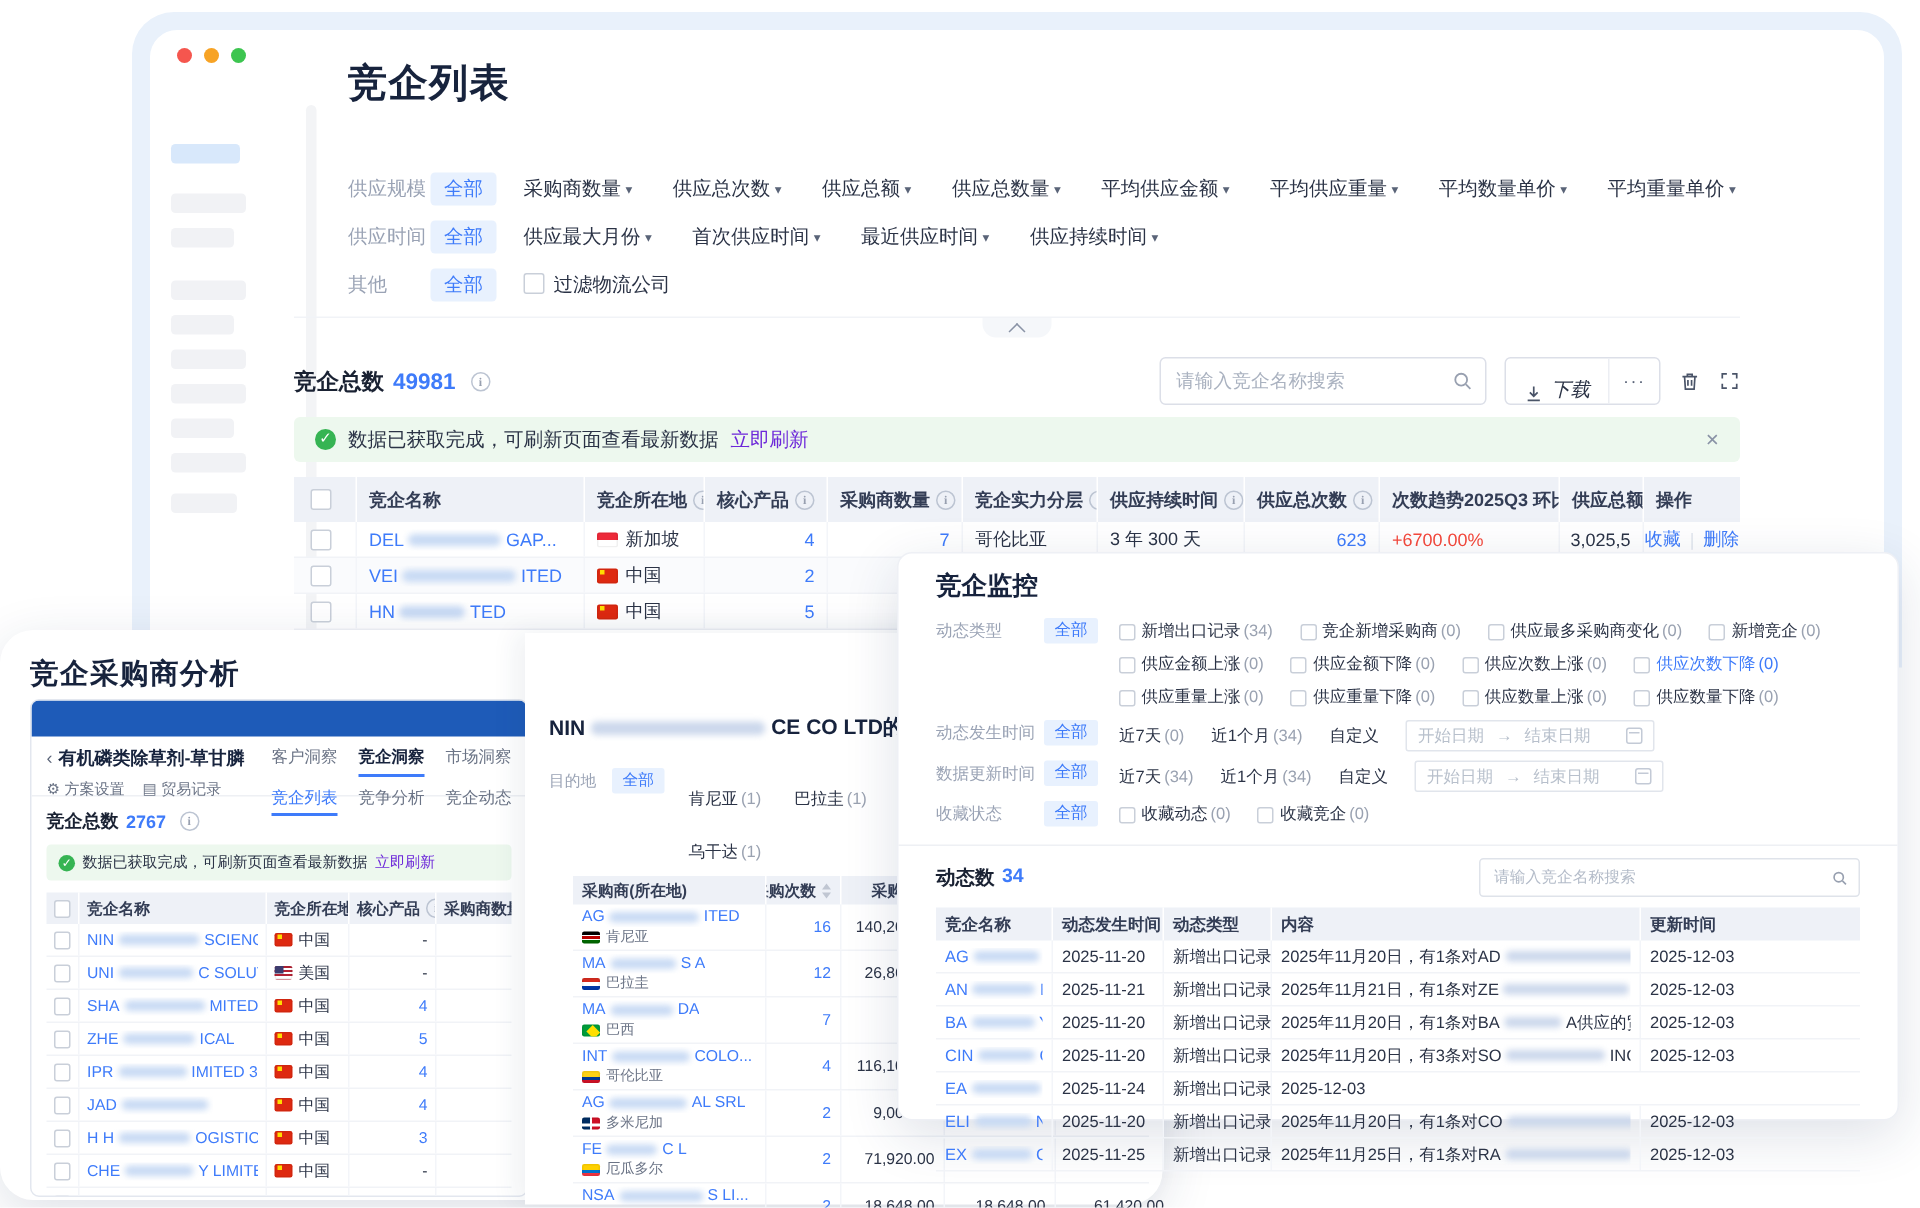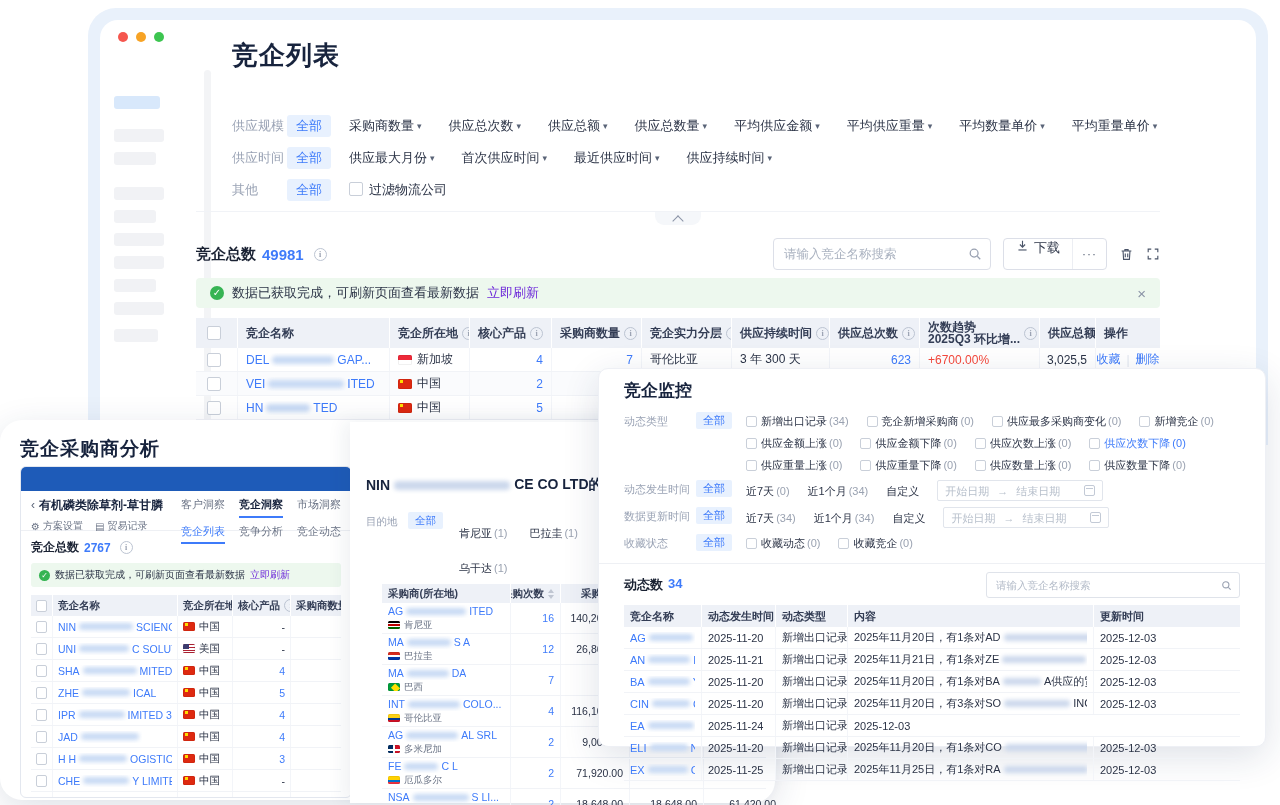--- a/index.html
+++ b/index.html
@@ -34,21 +34,21 @@
 
 
 .toolbar{margin-top:13px;display:flex;align-items:center;height:32px;}
 .total{font-size:15px;font-weight:bold;color:#1a2233;display:flex;align-items:center;gap:6px;}
 .blue{color:#3e7bfa;}
 .tools{margin-left:auto;display:flex;align-items:center;gap:12px;}
 .search{display:flex;align-items:center;width:200px;height:30px;border:1px solid #dcdfe8;border-radius:4px;padding:0 8px;}
 .search input{border:0;outline:0;flex:1;font-size:12.5px;color:#2b3346;font-family:inherit;background:transparent;}
 .search input::placeholder{color:#aab2c0;}
 .btn-group{display:flex;align-items:center;height:30px;border:1px solid #dcdfe8;border-radius:4px;}
-.btn-dl{display:flex;align-items:flex-start;gap:5px;padding:0 12px;font-size:13px;color:#2b3346;cursor:pointer;height:100%;}
+.btn-dl{display:flex;align-items:flex-end;gap:5px;padding:0 12px;font-size:13px;color:#2b3346;cursor:pointer;height:100%;font-style:italic;}
 .btn-more{padding:0 9px;border-left:1px solid #eceef3;color:#5a6478;font-size:12px;cursor:pointer;height:100%;display:flex;align-items:center;letter-spacing:1px;}
 .icon-btn{cursor:pointer;display:flex;align-items:center;}
 
 
 .notice{margin-top:8px;height:30px;background:#edf8ee;border-radius:4px;display:flex;align-items:center;padding:0 14px;font-size:13px;color:#2b3346;}
 .okic{width:14px;height:14px;border-radius:50%;background:#36b453;color:#fff;font-size:10px;line-height:14px;text-align:center;margin-right:8px;flex:none;}
 .refresh{color:#6d28d9;margin-left:8px;cursor:pointer;}
 .notice .x{margin-left:auto;color:#8a93a6;font-size:15px;cursor:pointer;}
 
 
@@ -68,21 +68,21 @@
 .ta-c{justify-content:center;}
 .link{color:#3e7bfa;cursor:pointer;}
 .dark{color:#2b3346;}
 .red{color:#f5483b;}
 .info{display:inline-flex;width:11px;height:11px;border:1px solid #bcc4d2;border-radius:50%;color:#98a0b0;
   font-size:8px;line-height:9px;justify-content:center;align-items:center;margin-left:4px;flex:none;font-family:"Liberation Serif",serif;}
 .sort{display:inline-flex;flex-direction:column;gap:2px;margin-left:4px;cursor:pointer;flex:none;}
 .sort b{width:0;height:0;border-left:3.5px solid transparent;border-right:3.5px solid transparent;}
 .sort b.up{border-bottom:4px solid #c0c6d2;}
 .sort b.dn{border-top:4px solid #c0c6d2;}
-.h2line{display:flex;flex-direction:column;line-height:12px;justify-content:flex-end;}
+.h2line{display:flex;flex-direction:row;line-height:12px;justify-content:flex-end;}
 .bname{display:inline-flex;align-items:center;overflow:hidden;white-space:nowrap;}
 .bname .blur{display:inline-block;height:8px;border-radius:4px;background:#c8daf4;filter:blur(2px);margin:0 3px;flex:none;}
 .flag{display:inline-block;width:14px;height:10px;border-radius:1.5px;margin-right:5px;position:relative;overflow:hidden;flex:none;box-shadow:inset 0 0 0 1px rgba(0,0,0,.06);}
 .f-cn{background:#de2910;}
 .f-cn:after{content:'';position:absolute;left:1.5px;top:1px;width:3px;height:3px;background:#ffde00;}
 .f-sg{background:linear-gradient(180deg,#ed2939 0 50%,#fff 50% 100%);}
 .f-us{background:repeating-linear-gradient(180deg,#b22234 0 1.4px,#fff 1.4px 2.8px);}
 .f-us:after{content:'';position:absolute;left:0;top:0;width:6px;height:5px;background:#3c3b6e;}
 .f-ke{background:linear-gradient(180deg,#000 0 30%,#fff 30% 37%,#b00 37% 63%,#fff 63% 70%,#060 70% 100%);}
 .f-py{background:linear-gradient(180deg,#d52b1e 0 33%,#fff 33% 67%,#0038a8 67% 100%);}

